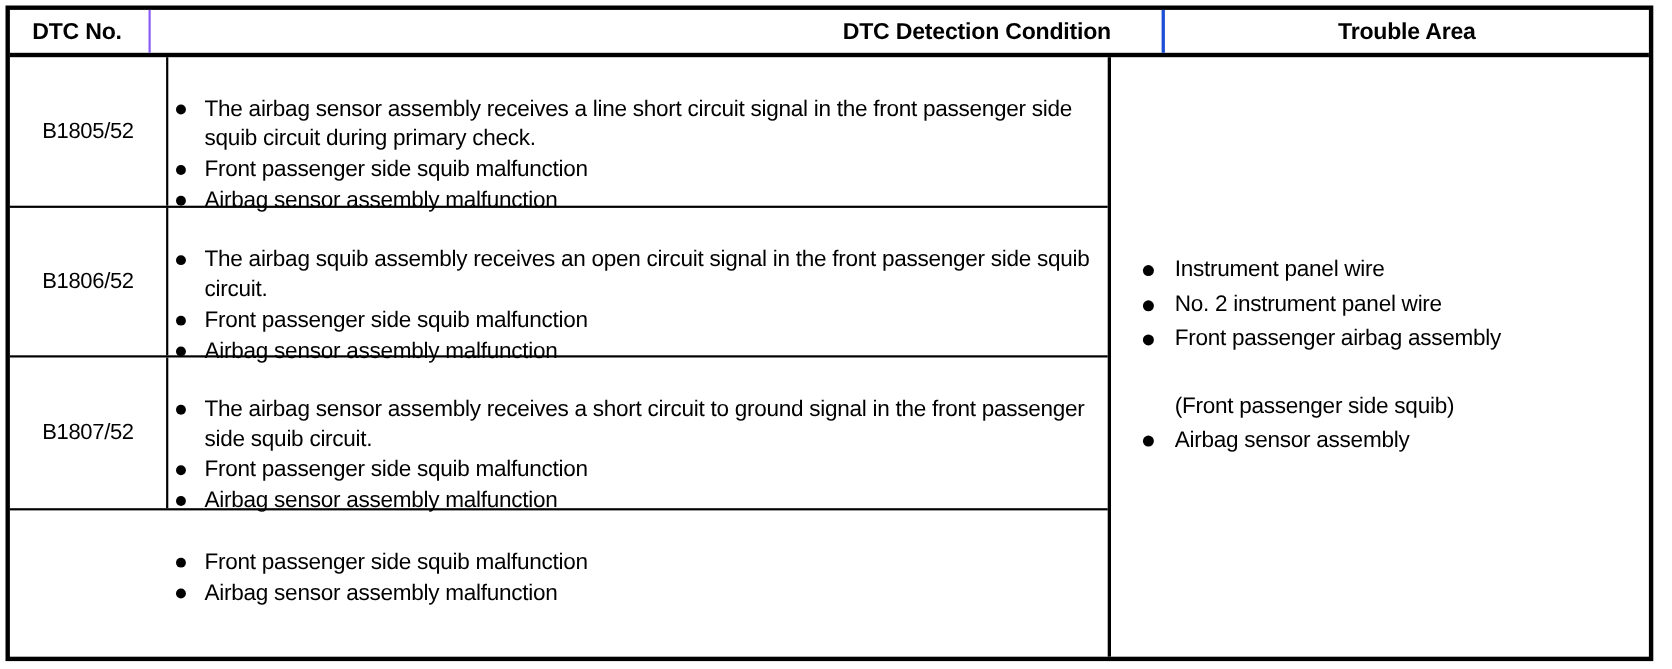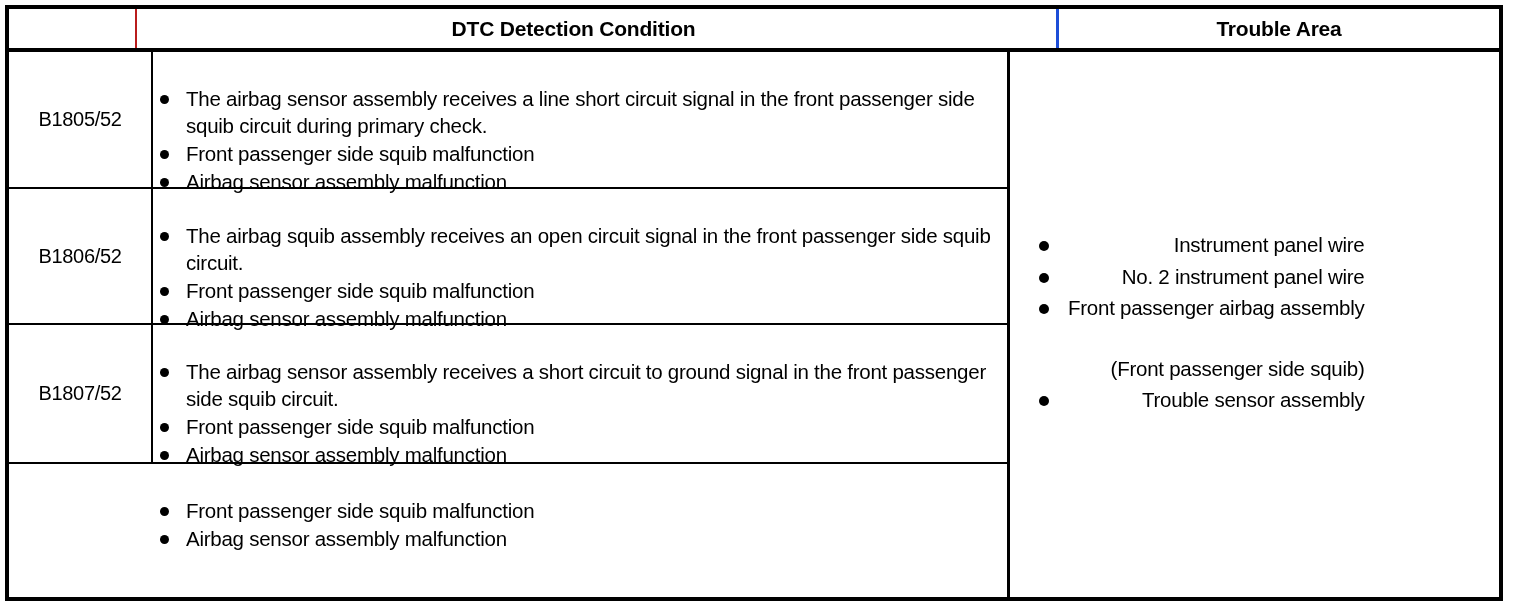--- a/index.html
+++ b/index.html
@@ -49,21 +49,21 @@
     height: 39px;
     line-height: 39px;
     text-align: center;
     font-weight: bold;
     font-size: 21px;
     letter-spacing: -0.2px;
     white-space: nowrap;
     overflow: hidden;
   }
   .th-dtc   { left: 0px;   width: 122px; }
-  .th-cond  { left: 126px; width: 875px; border-left: 2px solid #b91c1c; box-sizing: border-box; }
+  .th-cond  { left: 126px; width: 875px; border-left: 2px solid #8b5cf6; box-sizing: border-box; text-align: right; }
   .th-area  { left: 1047px; right: 0;    border-left: 3px solid #1d4ed8; box-sizing: border-box; }
 
   
   .tbody {
     position: absolute;
     left: 0;
     top: 43px;
     right: 0;
     bottom: 0;
   }
@@ -153,21 +153,20 @@
   .cell-area {
     position: absolute;
     left: 1001px;
     right: 0;
     top: 0;
     bottom: 0;
     box-sizing: border-box;
     display: flex;
     align-items: center;
     padding: 0 24px 0 26px;
-    text-align: right;
   }
   .cell-area ul.blist > li {
     font-size: 20.5px;
     line-height: 28.5px;
     padding-left: 32px;
     margin-bottom: 3px;
   }
   .cell-area ul.blist > li::before {
     left: 3px;
     top: 10px;
@@ -175,20 +174,21 @@
     height: 10px;
   }
 </style>
 </head>
 <body>
 
 <div class="page">
   <div class="dtc-table">
 
     <div class="thead">
+      <div class="th th-dtc">DTC No.</div>
       <div class="th th-cond">DTC Detection Condition</div>
       <div class="th th-area">Trouble Area</div>
     </div>
 
     <div class="tbody">
 
       <div class="left-block">
 
         <div class="row row-1">
           <div class="cell-dtc">
@@ -246,20 +246,20 @@
             <span>Instrument panel wire</span>
           </li>
           <li>
             <span>No. 2 instrument panel wire</span>
           </li>
           <li>
             <span>Front passenger airbag assembly</span>
             <span class="sub">(Front passenger side squib)</span>
           </li>
           <li>
-            <span>Trouble sensor assembly</span>
+            <span>Airbag sensor assembly</span>
           </li>
         </ul>
       </div>
 
     </div>
   </div>
 </div>
 
 </body></html>

